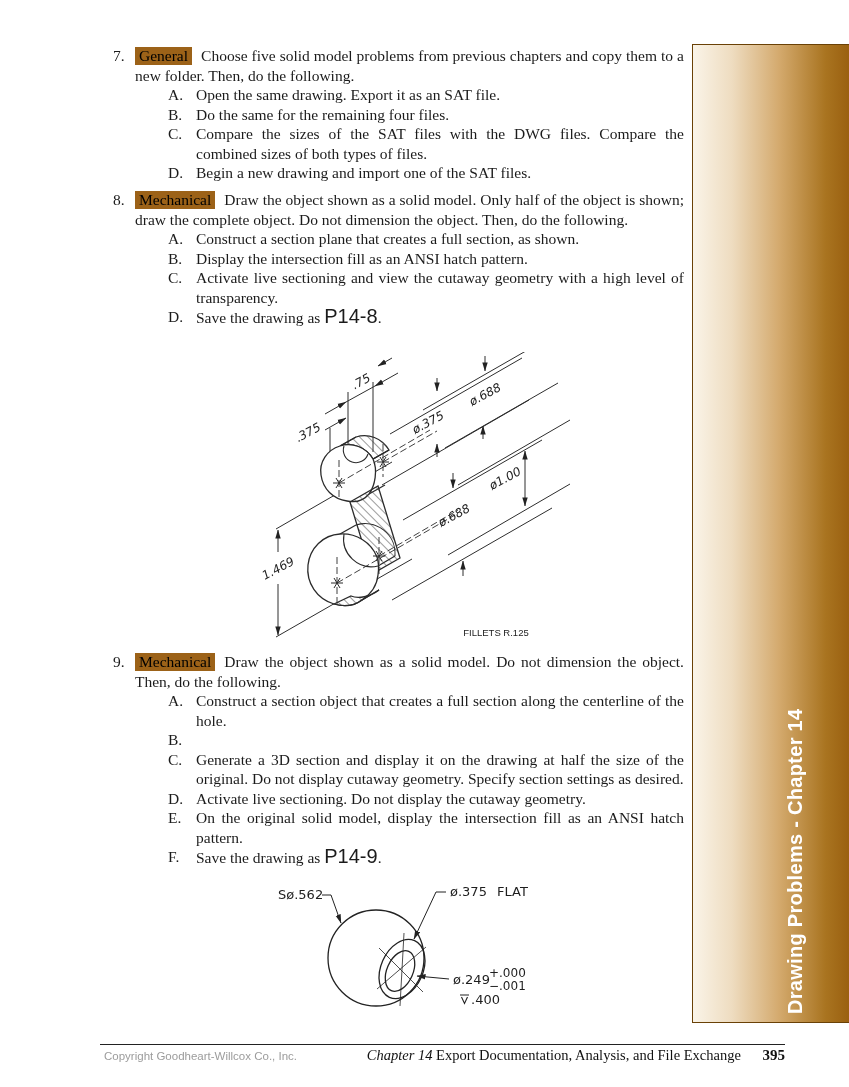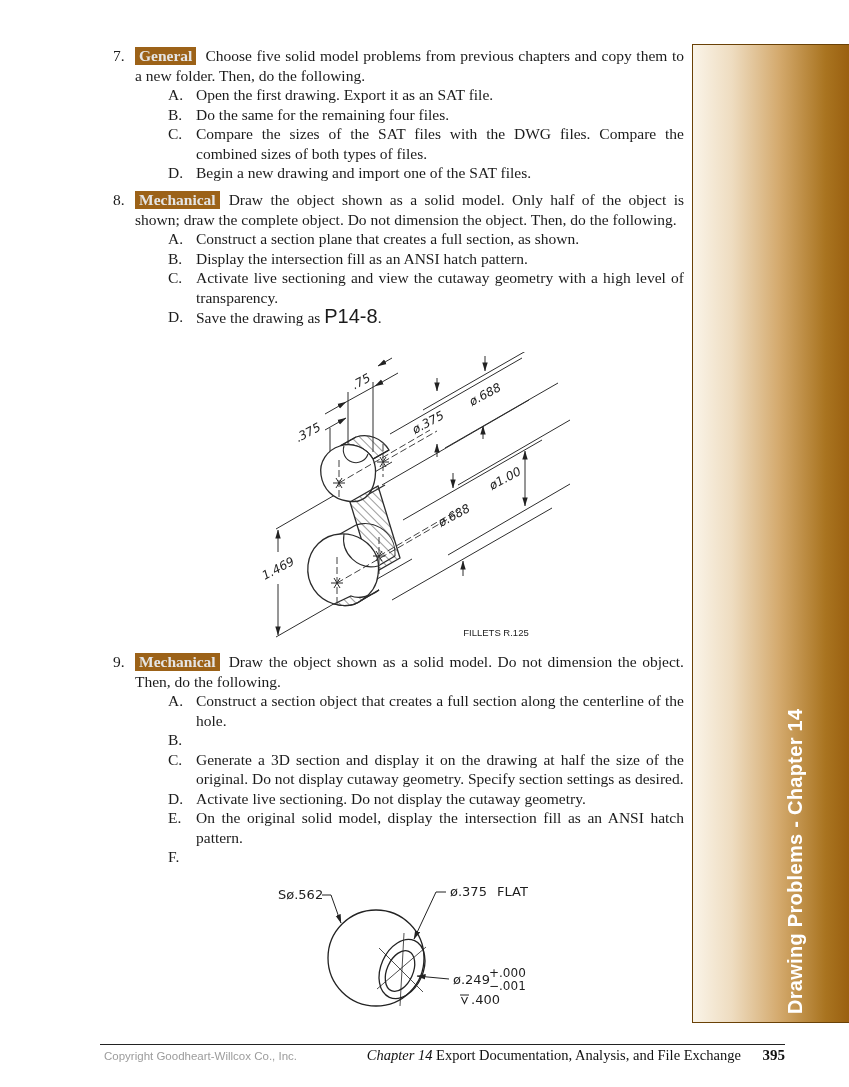--- a/index.html
+++ b/index.html
@@ -5,21 +5,21 @@
   html,body{margin:0;padding:0;background:#e8e8e8;}
   .page{position:relative;width:849px;height:1087px;background:#ffffff;overflow:hidden;
         font-family:"Liberation Serif",serif;color:#1b1b1b;}
   .problem{position:absolute;left:113px;width:571px;display:flex;font-size:15.5px;line-height:19.5px;}
   #p7{top:46px}
   #p8{top:190px}
   #p9{top:652px}
   .pnum{flex:0 0 22px;}
   .pbody{flex:1;text-align:justify;}
   .pintro{margin:0;}
-  .tag{display:inline-block;background:#9c6218;color:#e5e5e5;font-weight:bold;padding:0 4px;margin-right:9px;line-height:18px;}
+  .tag{display:inline-block;background:#9c6218;color:#000000;font-weight:normal;padding:0 4px;margin-right:9px;line-height:18px;}
   .step{display:flex;padding-left:33px;}
   .sletter{flex:0 0 28px;}
   .stext{flex:1;text-align:justify;}
   .code{font-family:"Liberation Sans",sans-serif;font-size:20px;}
   .fig{position:absolute;}
   #fig1{left:240px;top:352px;}
   #fig2{left:250px;top:880px;}
   .dimtxt{font:italic 12px "DejaVu Sans",sans-serif;fill:#222;}
   .notetxt{font:9.5px "Liberation Sans",sans-serif;fill:#222;}
   .sphtxt{font:13px "DejaVu Sans",sans-serif;fill:#1e1e1e;}
@@ -39,21 +39,21 @@
 <body>
 
 <div class="page">
 
   <div class="problem" id="p7">
     <div class="pnum">7.</div>
     <div class="pbody">
       <p class="pintro"><span class="tag">General</span><span>Choose five solid model problems from previous chapters and copy them to a new folder. Then, do the following.</span></p>
       <div class="step">
           <span class="sletter">A.</span>
-          <span class="stext">Open the first drawing. Export it as an SAT file.</span>
+          <span class="stext">Open the same drawing. Export it as an SAT file.</span>
         </div>
       <div class="step">
           <span class="sletter">B.</span>
           <span class="stext">Do the same for the remaining four files.</span>
         </div>
       <div class="step">
           <span class="sletter">C.</span>
           <span class="stext">Compare the sizes of the SAT files with the DWG files. Compare the combined sizes of both types of files.</span>
         </div>
       <div class="step">
@@ -216,20 +216,21 @@
       <div class="step">
           <span class="sletter">D.</span>
           <span class="stext">Activate live sectioning. Do not display the cutaway geometry.</span>
         </div>
       <div class="step">
           <span class="sletter">E.</span>
           <span class="stext">On the original solid model, display the intersection fill as an ANSI hatch pattern.</span>
         </div>
       <div class="step">
           <span class="sletter">F.</span>
+          <span class="stext"><span>Save the drawing as </span><span class="code">P14-9</span><span>.</span></span>
         </div>
     </div>
   </div>
 
   <svg class="fig" id="fig2" width="320" height="150" viewBox="0 0 320 150">
     <g stroke="#222" fill="none">
       <circle cx="126" cy="78" r="48" stroke-width="1.3"></circle>
       <ellipse cx="0" cy="0" rx="21" ry="31" stroke-width="1.3" transform="translate(152,89) rotate(24)"></ellipse>
       <ellipse cx="0" cy="0" rx="13" ry="21.5" stroke-width="1.3" transform="translate(150,91) rotate(24)"></ellipse>
       <g stroke-width="0.8">

